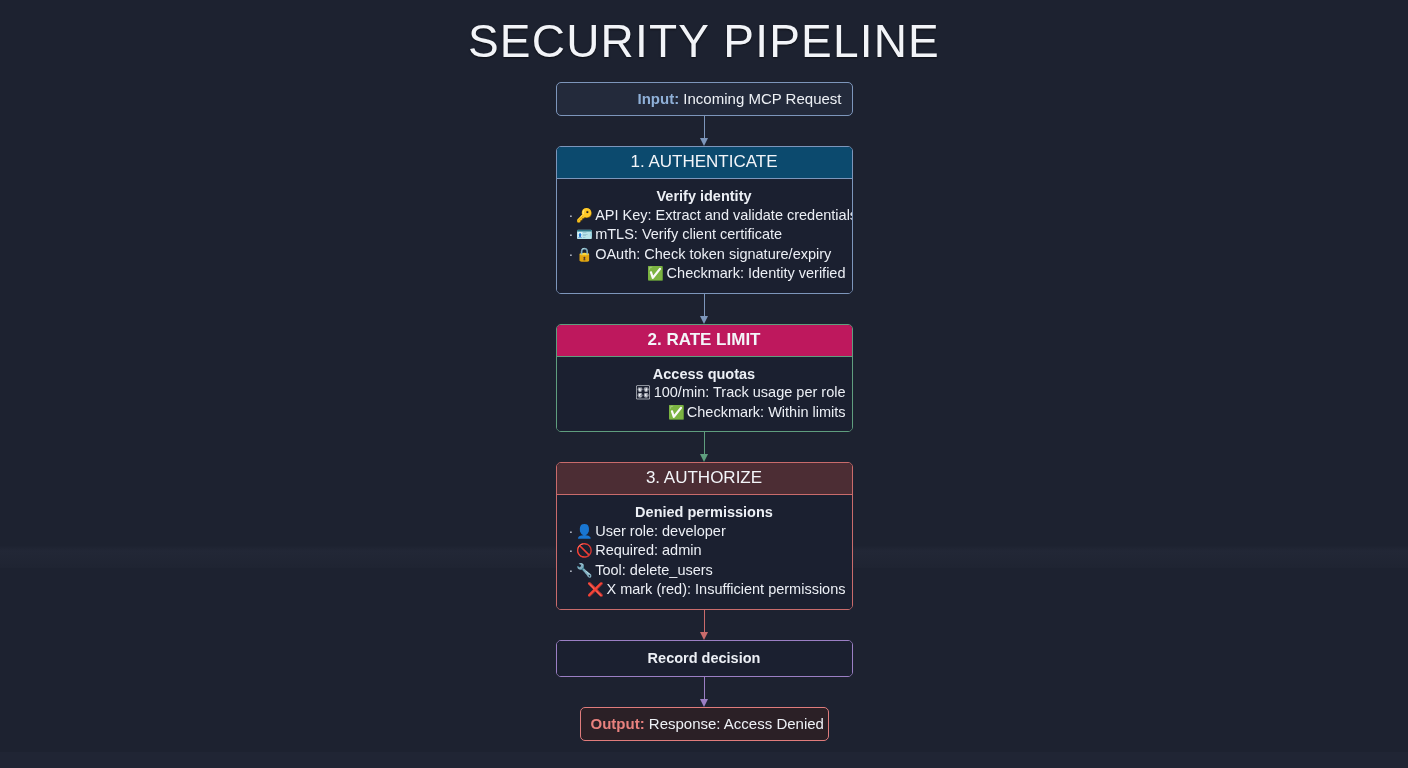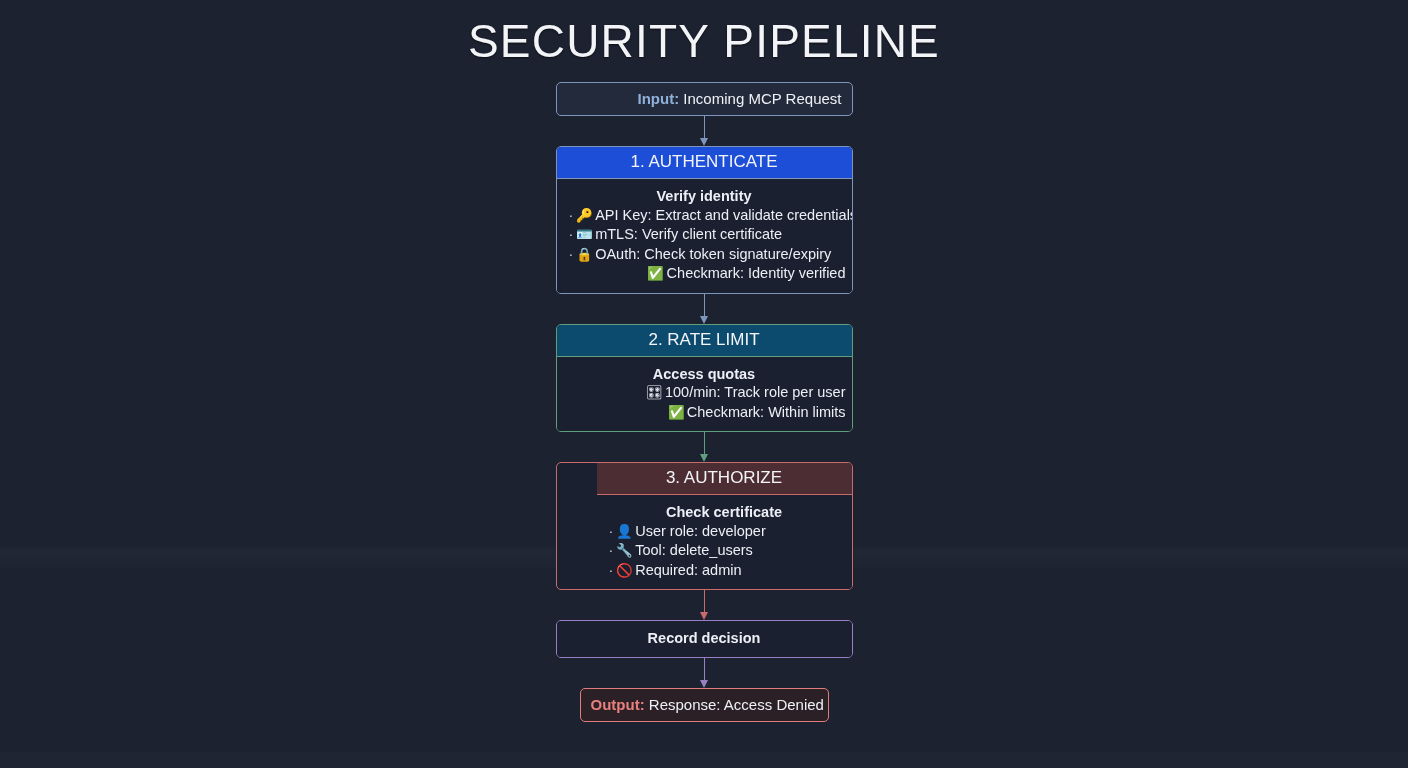--- a/index.html
+++ b/index.html
@@ -119,24 +119,24 @@
   .stage .row {
     display: block;
     white-space: nowrap;
     padding-left: 6px;
   }
   .stage .row .bul { color: #c9cfdb; margin-right: 3px; }
   .stage .ico { margin-right: 2px; font-size: 13.5px; }
   .stage .result { text-align: right; white-space: nowrap; }
 
   .stage.s-blue   { border: 1px solid #7d96bb; }
-  .stage.s-blue   .head { background: #1d4ed8; border-bottom: 1px solid #7d96bb; }
+  .stage.s-blue   .head { background: #0c4a6e; border-bottom: 1px solid #7d96bb; }
   .stage.s-green  { border: 1px solid #5f9e7e; }
-  .stage.s-green  .head { background: #0c4a6e; border-bottom: 1px solid #5f9e7e; }
-  .stage.s-red    { border: 1px solid #c96b6b; padding-left: 40px; }
+  .stage.s-green  .head { background: #be185d; border-bottom: 1px solid #5f9e7e; font-weight: bold; }
+  .stage.s-red    { border: 1px solid #c96b6b; }
   .stage.s-red    .head { background: #4c2d34; border-bottom: 1px solid #c96b6b; }
   .stage.s-purple { border: 1px solid #9b7fc4; }
   .stage.s-purple .head { background: #423a55; border-bottom: 1px solid #9b7fc4; }
 
   .ck { color: #5ec46a; }
   .xm { color: #e04d4d; }
 </style>
 </head>
 <body>
 
@@ -176,44 +176,47 @@
 
     <div class="arrow blue">
         <i></i>
       </div>
 
     <div class="stage s-green">
       <div class="head">2. RATE LIMIT</div>
       <div class="body">
         <div class="center">Access quotas</div>
         <div class="result">
-          <span class="ico">🎛</span><span>100/min: Track role per user</span>
+          <span class="ico">🎛</span><span>100/min: Track usage per role</span>
         </div>
         <div class="result">
           <span class="ico ck">✅</span><span>Checkmark: Within limits</span>
         </div>
       </div>
     </div>
 
     <div class="arrow green">
         <i></i>
       </div>
 
     <div class="stage s-red">
       <div class="head">3. AUTHORIZE</div>
       <div class="body">
-        <div class="center">Check certificate</div>
+        <div class="center">Denied permissions</div>
         <div class="row">
           <span class="bul">·</span><span class="ico">👤</span><span>User role: developer</span>
         </div>
         <div class="row">
+          <span class="bul">·</span><span class="ico">🚫</span><span>Required: admin</span>
+        </div>
+        <div class="row">
           <span class="bul">·</span><span class="ico">🔧</span><span>Tool: delete_users</span>
         </div>
-        <div class="row">
-          <span class="bul">·</span><span class="ico">🚫</span><span>Required: admin</span>
+        <div class="result">
+          <span class="ico xm">❌</span><span>X mark (red): Insufficient permissions</span>
         </div>
       </div>
     </div>
 
     <div class="arrow red">
         <i></i>
       </div>
 
     <div class="stage s-purple">
       <div class="body">

